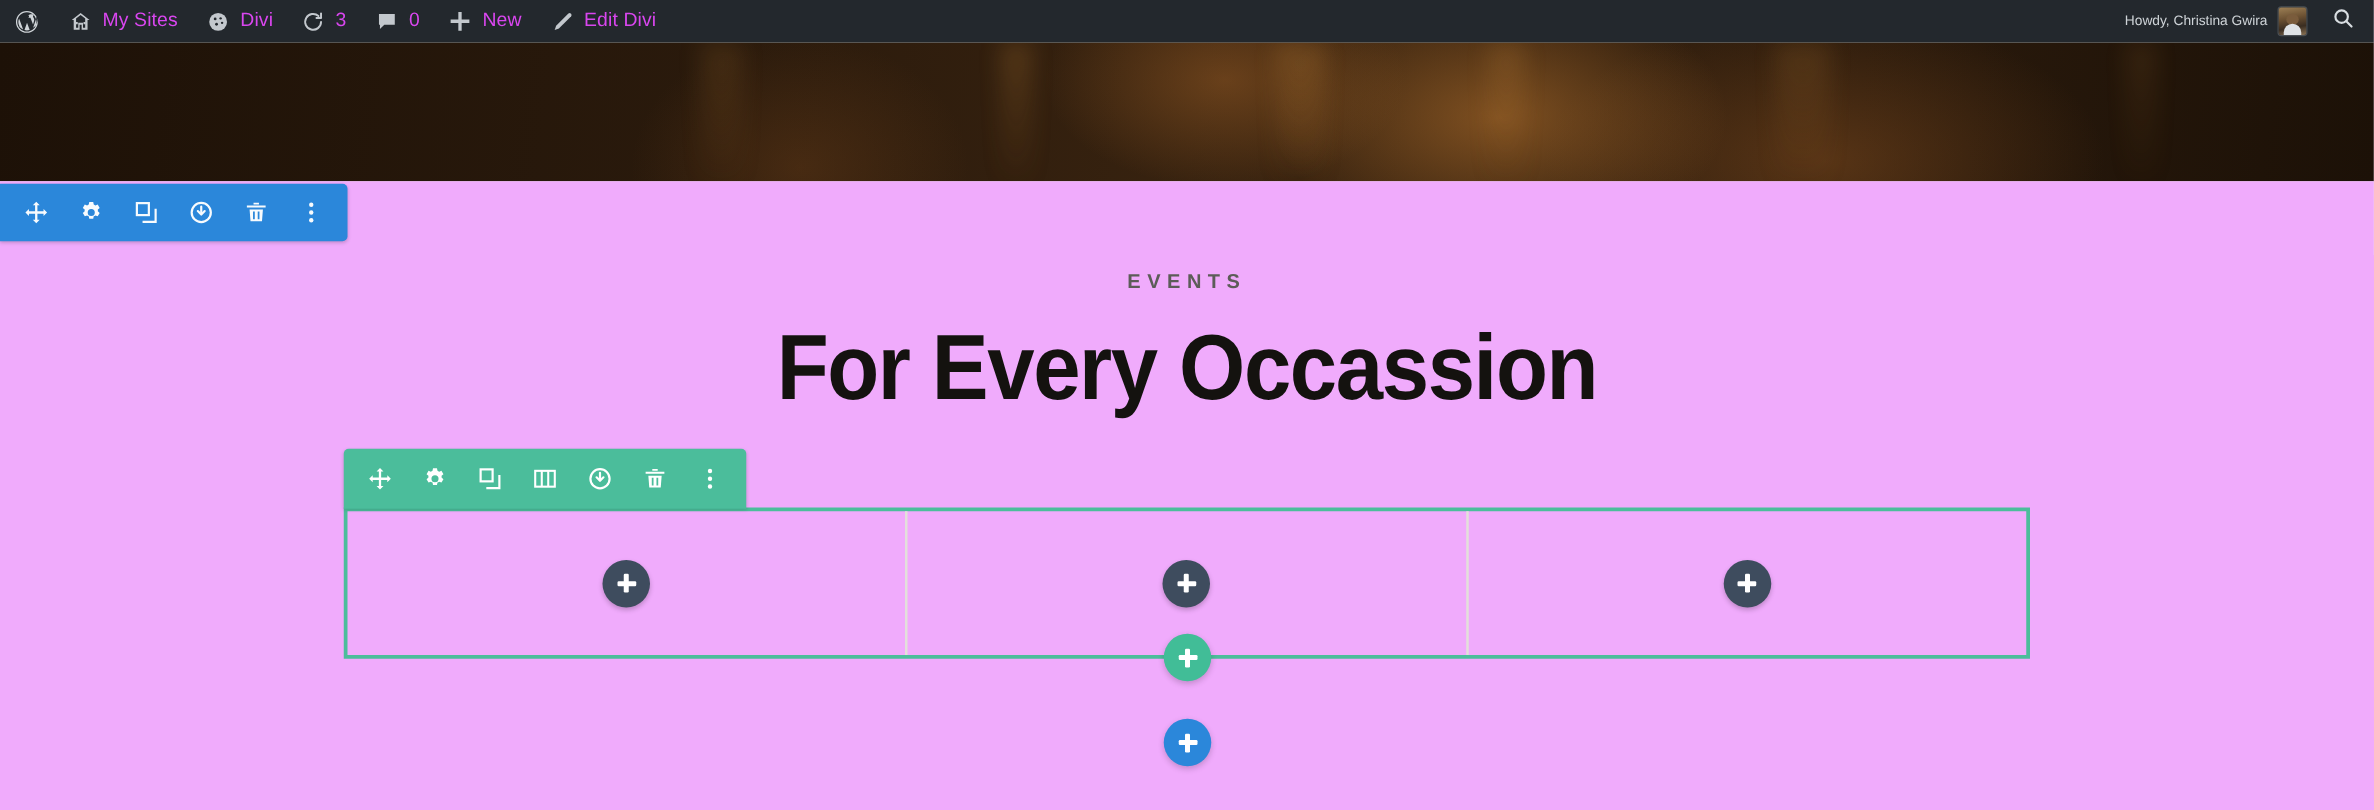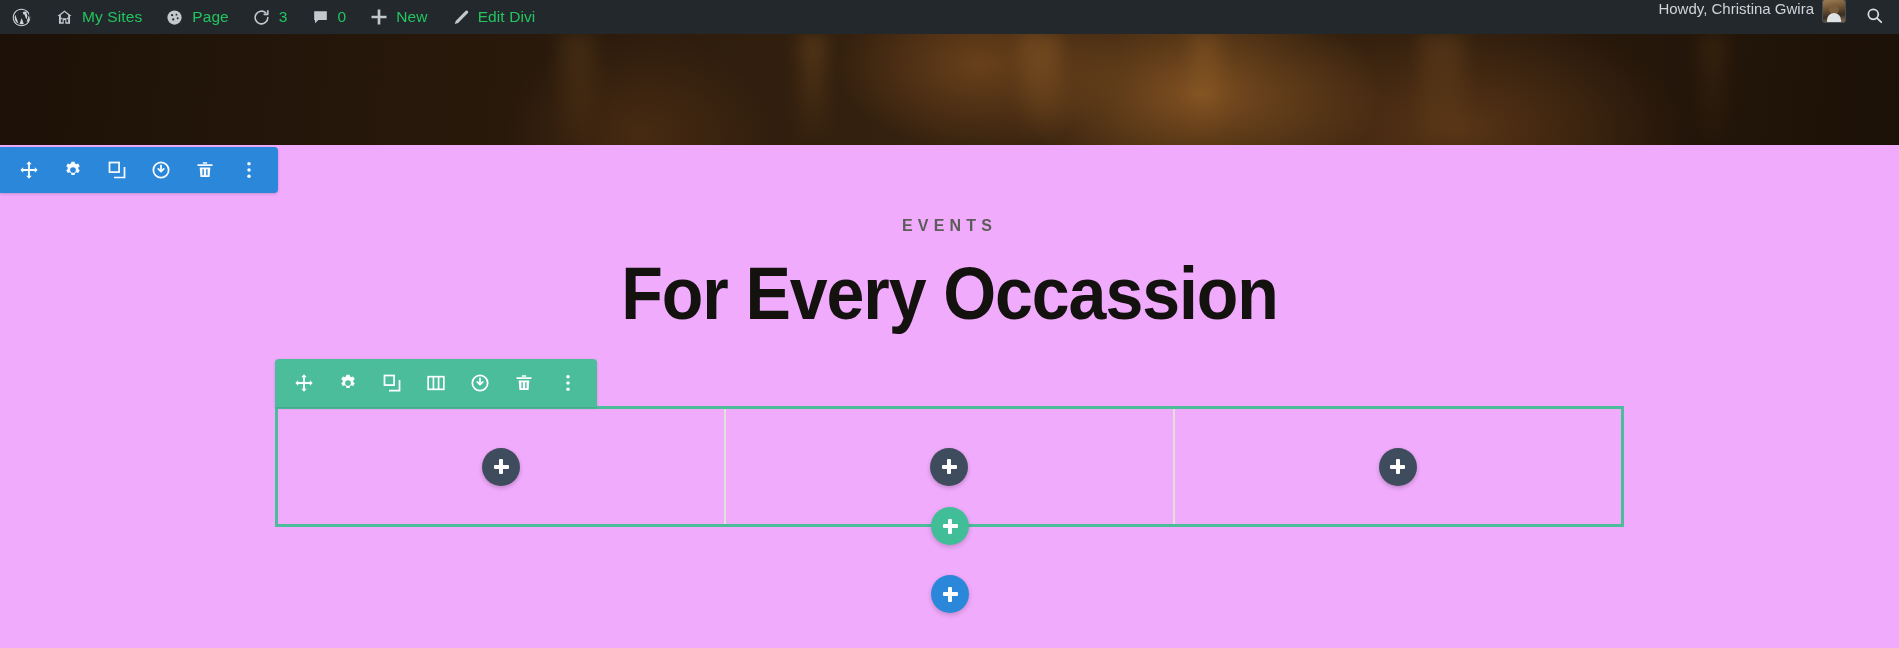--- a/index.html
+++ b/index.html
@@ -11,30 +11,30 @@
 
   
   #admin-bar{
     position:absolute; top:0; left:0; width:1899px; height:34px;
     background:#23282d; color:#cfd4d8;
     display:flex; align-items:center; font-size:16px; z-index:90;
   }
   .ab-group{ display:flex; align-items:center; height:34px; }
   .ab-item{
     display:flex; align-items:center; gap:7px; height:34px;
-    padding:0 11px; color:#22c55e; white-space:nowrap; cursor:pointer;
+    padding:0 11px; color:#d946ef; white-space:nowrap; cursor:pointer;
     font-size:15.5px; line-height:34px;
   }
   .ab-item .lbl{ letter-spacing:.1px; }
   .ab-icon{ display:inline-flex; align-items:center; justify-content:center;
     width:21px; height:21px; color:#c3c8cd; }
   .ab-icon svg{ display:block; }
   #admin-bar .spacer{ flex:1 1 auto; }
   .ab-right{ display:flex; align-items:center; height:34px; padding-right:6px;}
-  .ab-howdy{ display:flex; gap:9px; padding:0 10px; height:34px; cursor:pointer; font-size:15px;}
+  .ab-howdy{ display:flex; align-items:center; gap:9px; padding:0 10px; height:34px; cursor:pointer; font-size:11px;}
   .avatar{
     width:22px; height:22px; border-radius:2px; overflow:hidden;
     background:linear-gradient(170deg,#9c7f55 0%,#6d5233 38%,#3a2d21 70%,#8a7355 100%);
     position:relative; flex:none; box-shadow:0 0 0 1px #4a4f54;
   }
   .avatar::after{
     content:""; position:absolute; left:4px; bottom:0; width:14px; height:9px;
     background:#dfe3e6; border-radius:7px 7px 0 0;
   }
   .avatar::before{
@@ -169,21 +169,21 @@
     <div class="ab-item">
       <span class="ab-icon">
         <svg width="19" height="19" viewBox="0 0 24 24" fill="#c3c8cd">
           <circle cx="12" cy="12" r="9"></circle>
           <circle cx="9" cy="9" r="1.4" fill="#23282d"></circle>
           <circle cx="14.5" cy="8.4" r="1.2" fill="#23282d"></circle>
           <circle cx="16" cy="13" r="1.2" fill="#23282d"></circle>
           <circle cx="10.4" cy="14.4" r="1.4" fill="#23282d"></circle>
         </svg>
       </span>
-      <span class="lbl">Page</span>
+      <span class="lbl">Divi</span>
     </div>
 
     <div class="ab-item">
       <span class="ab-icon">
         <svg width="19" height="19" viewBox="0 0 24 24" fill="none" stroke="#c3c8cd" stroke-width="2">
           <path d="M20 12a8 8 0 1 1-2.6-5.9" stroke-linecap="round"></path>
           <path d="M20 3.4V8h-4.6" stroke-linecap="round" stroke-linejoin="round"></path>
         </svg>
       </span>
       <span class="lbl">3</span>

